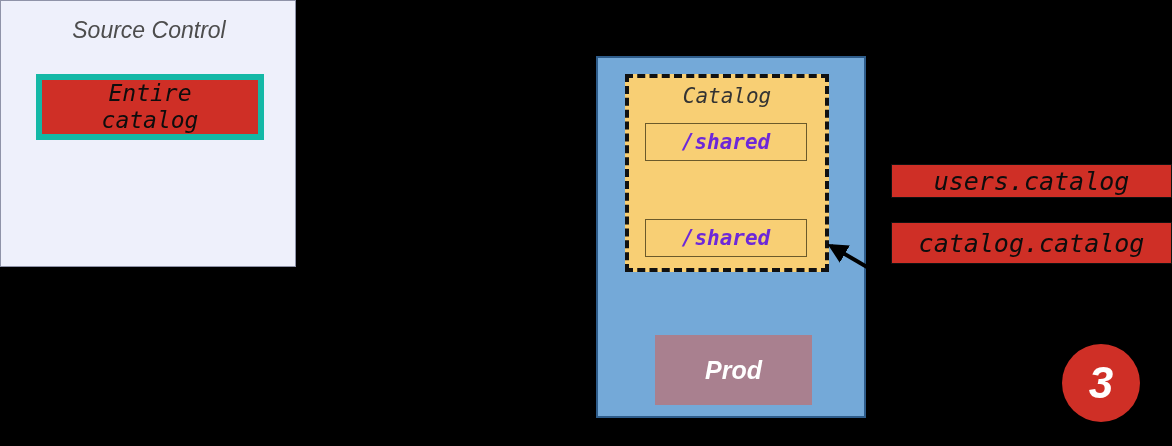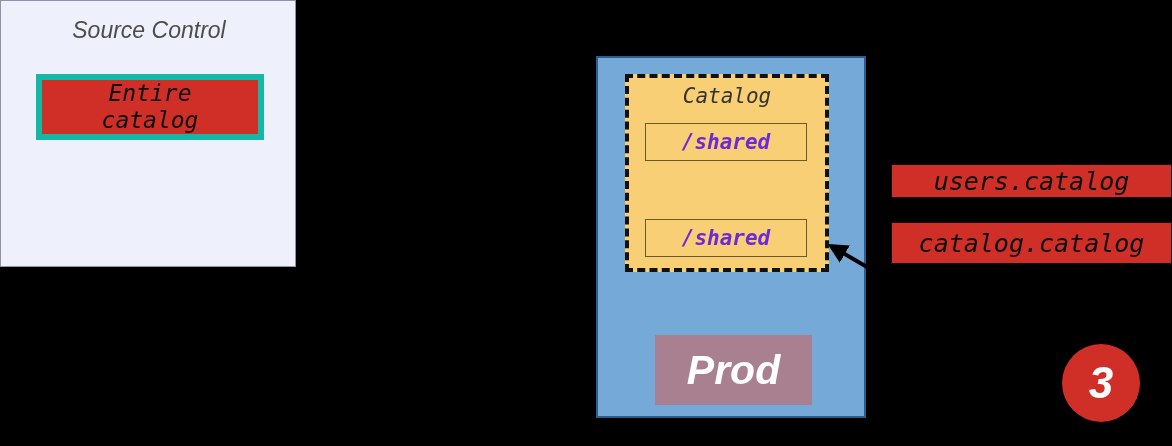--- a/index.html
+++ b/index.html
@@ -120,21 +120,21 @@
     left: 655px;
     top: 335px;
     width: 157px;
     height: 70px;
     background: #a9808f;
     display: flex;
     align-items: center;
     justify-content: center;
     font-family: "Liberation Sans", sans-serif;
     font-weight: bold;
-    font-size: 41px;
+    font-size: 25px;
     color: #ffffff;
     white-space: nowrap;
     text-align: right;
   }
 
   
   #catalog-arrow {
     position: absolute;
     left: 815px;
     top: 232px;

